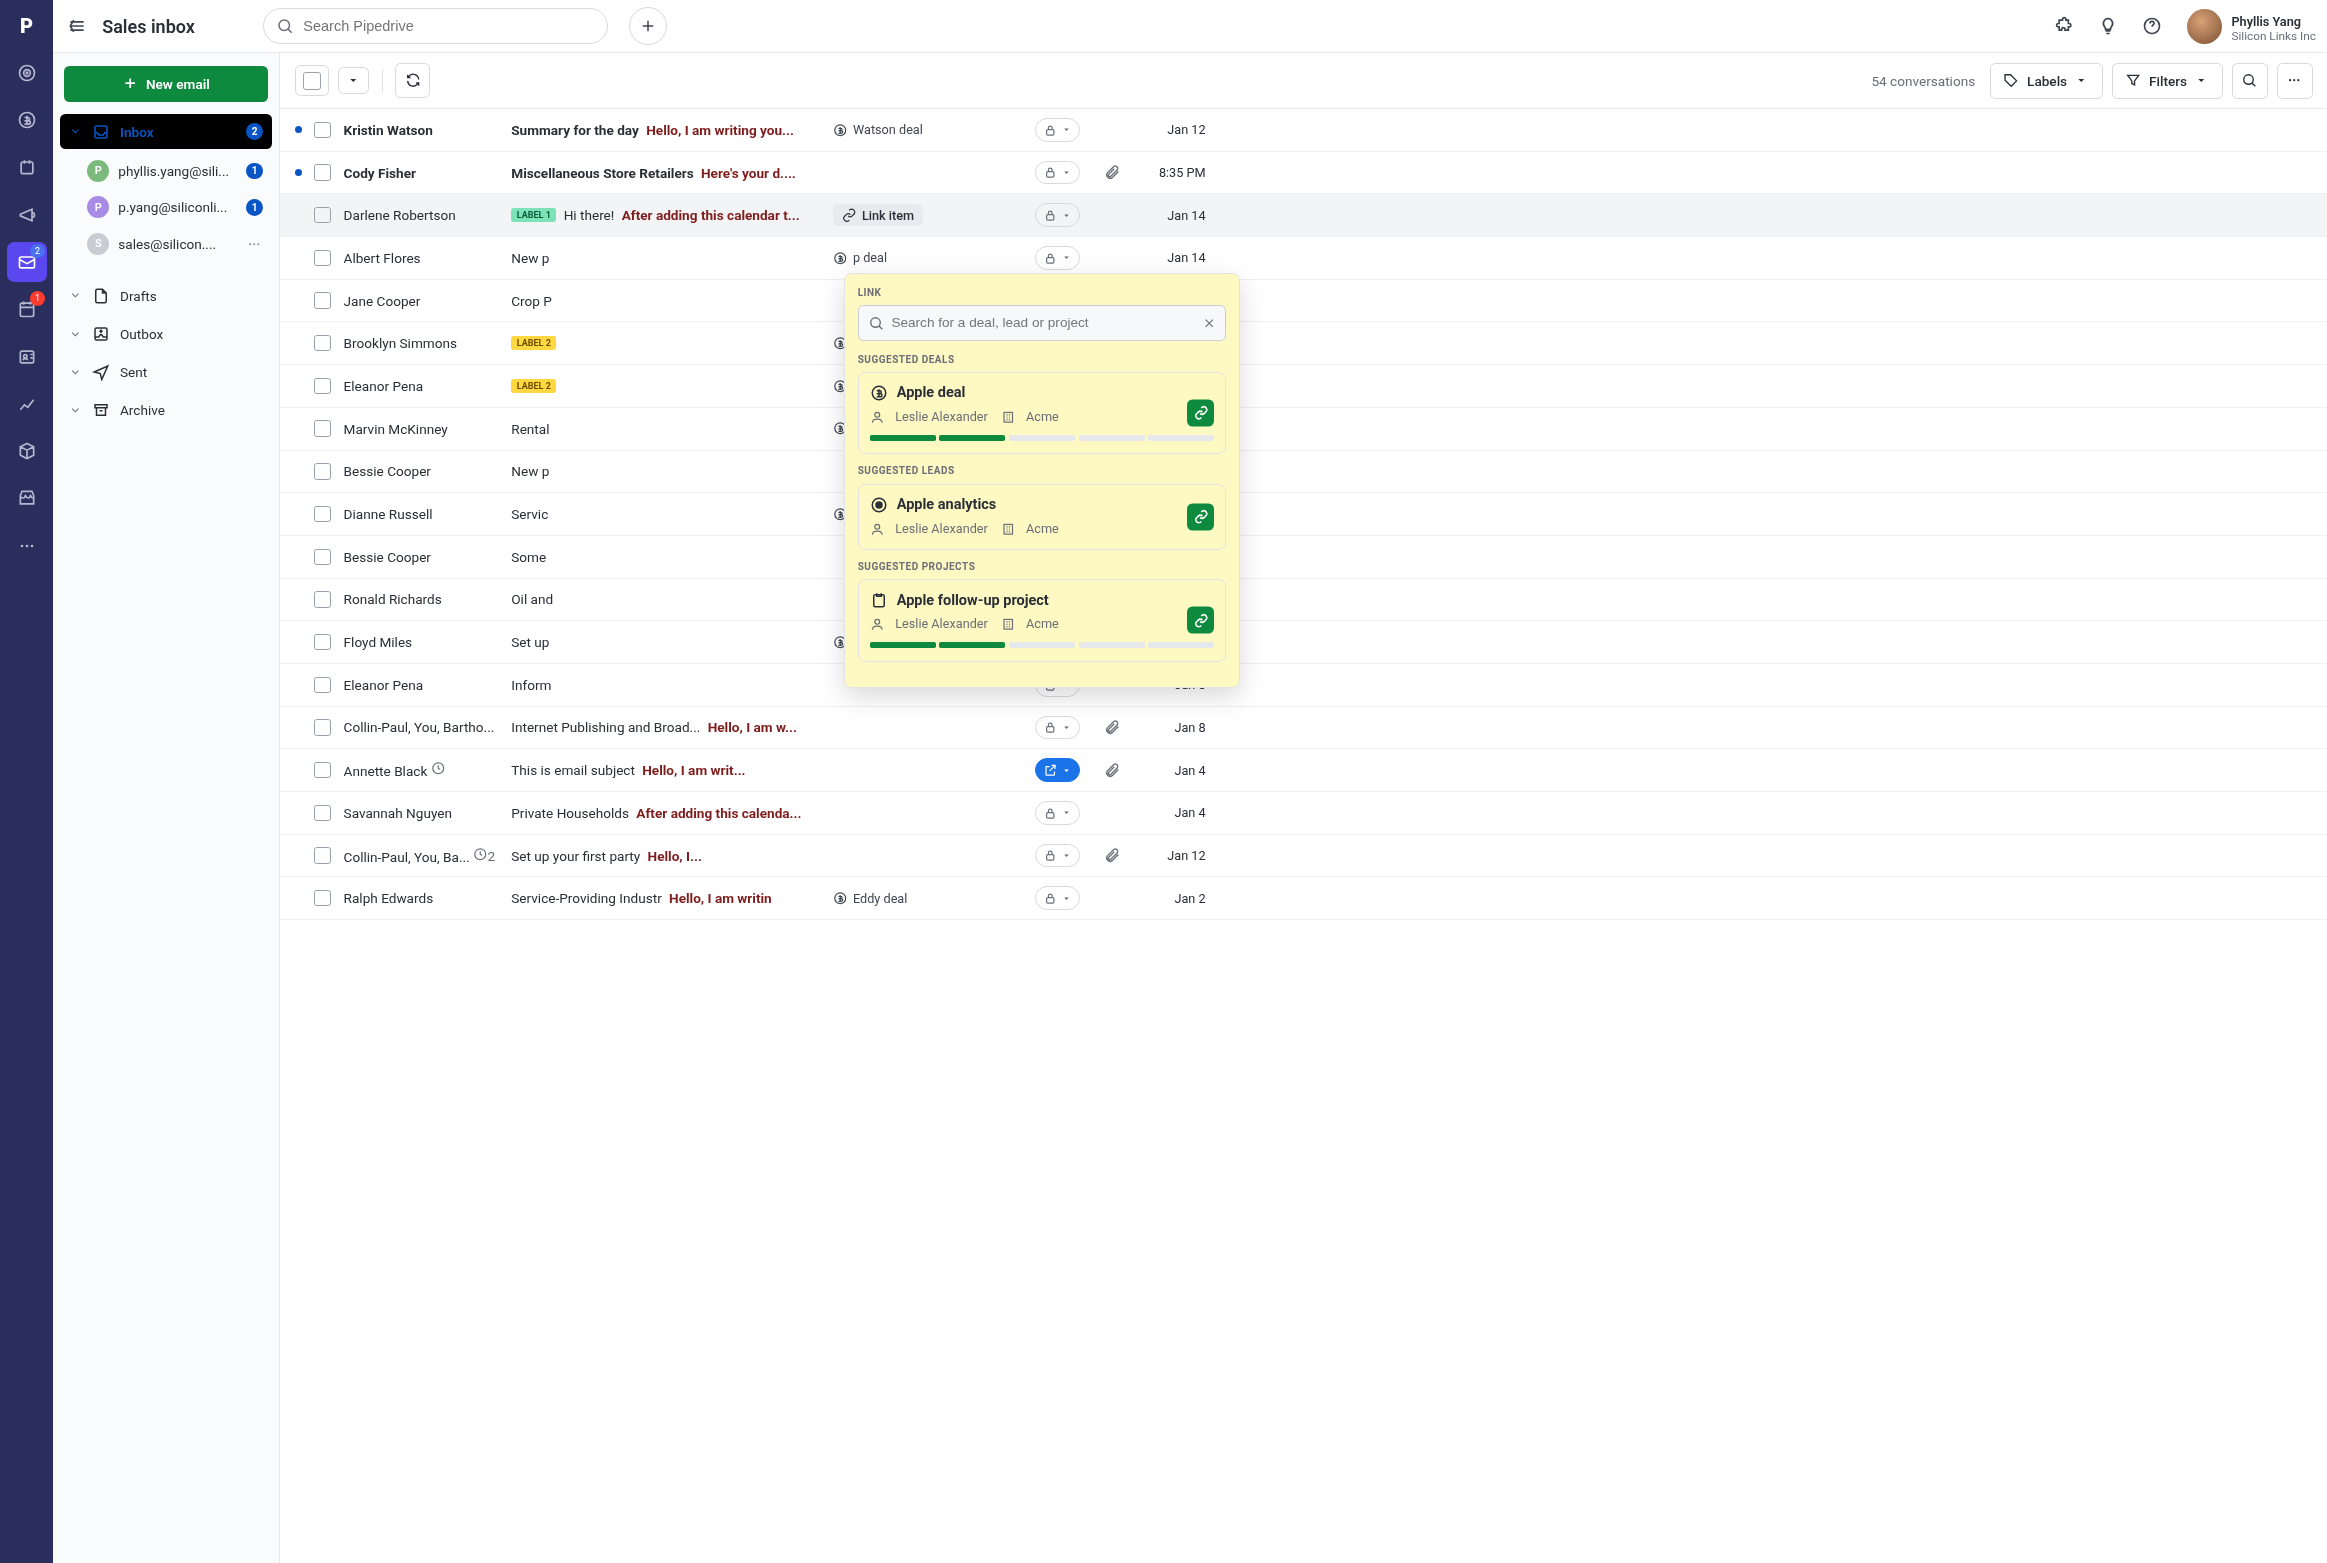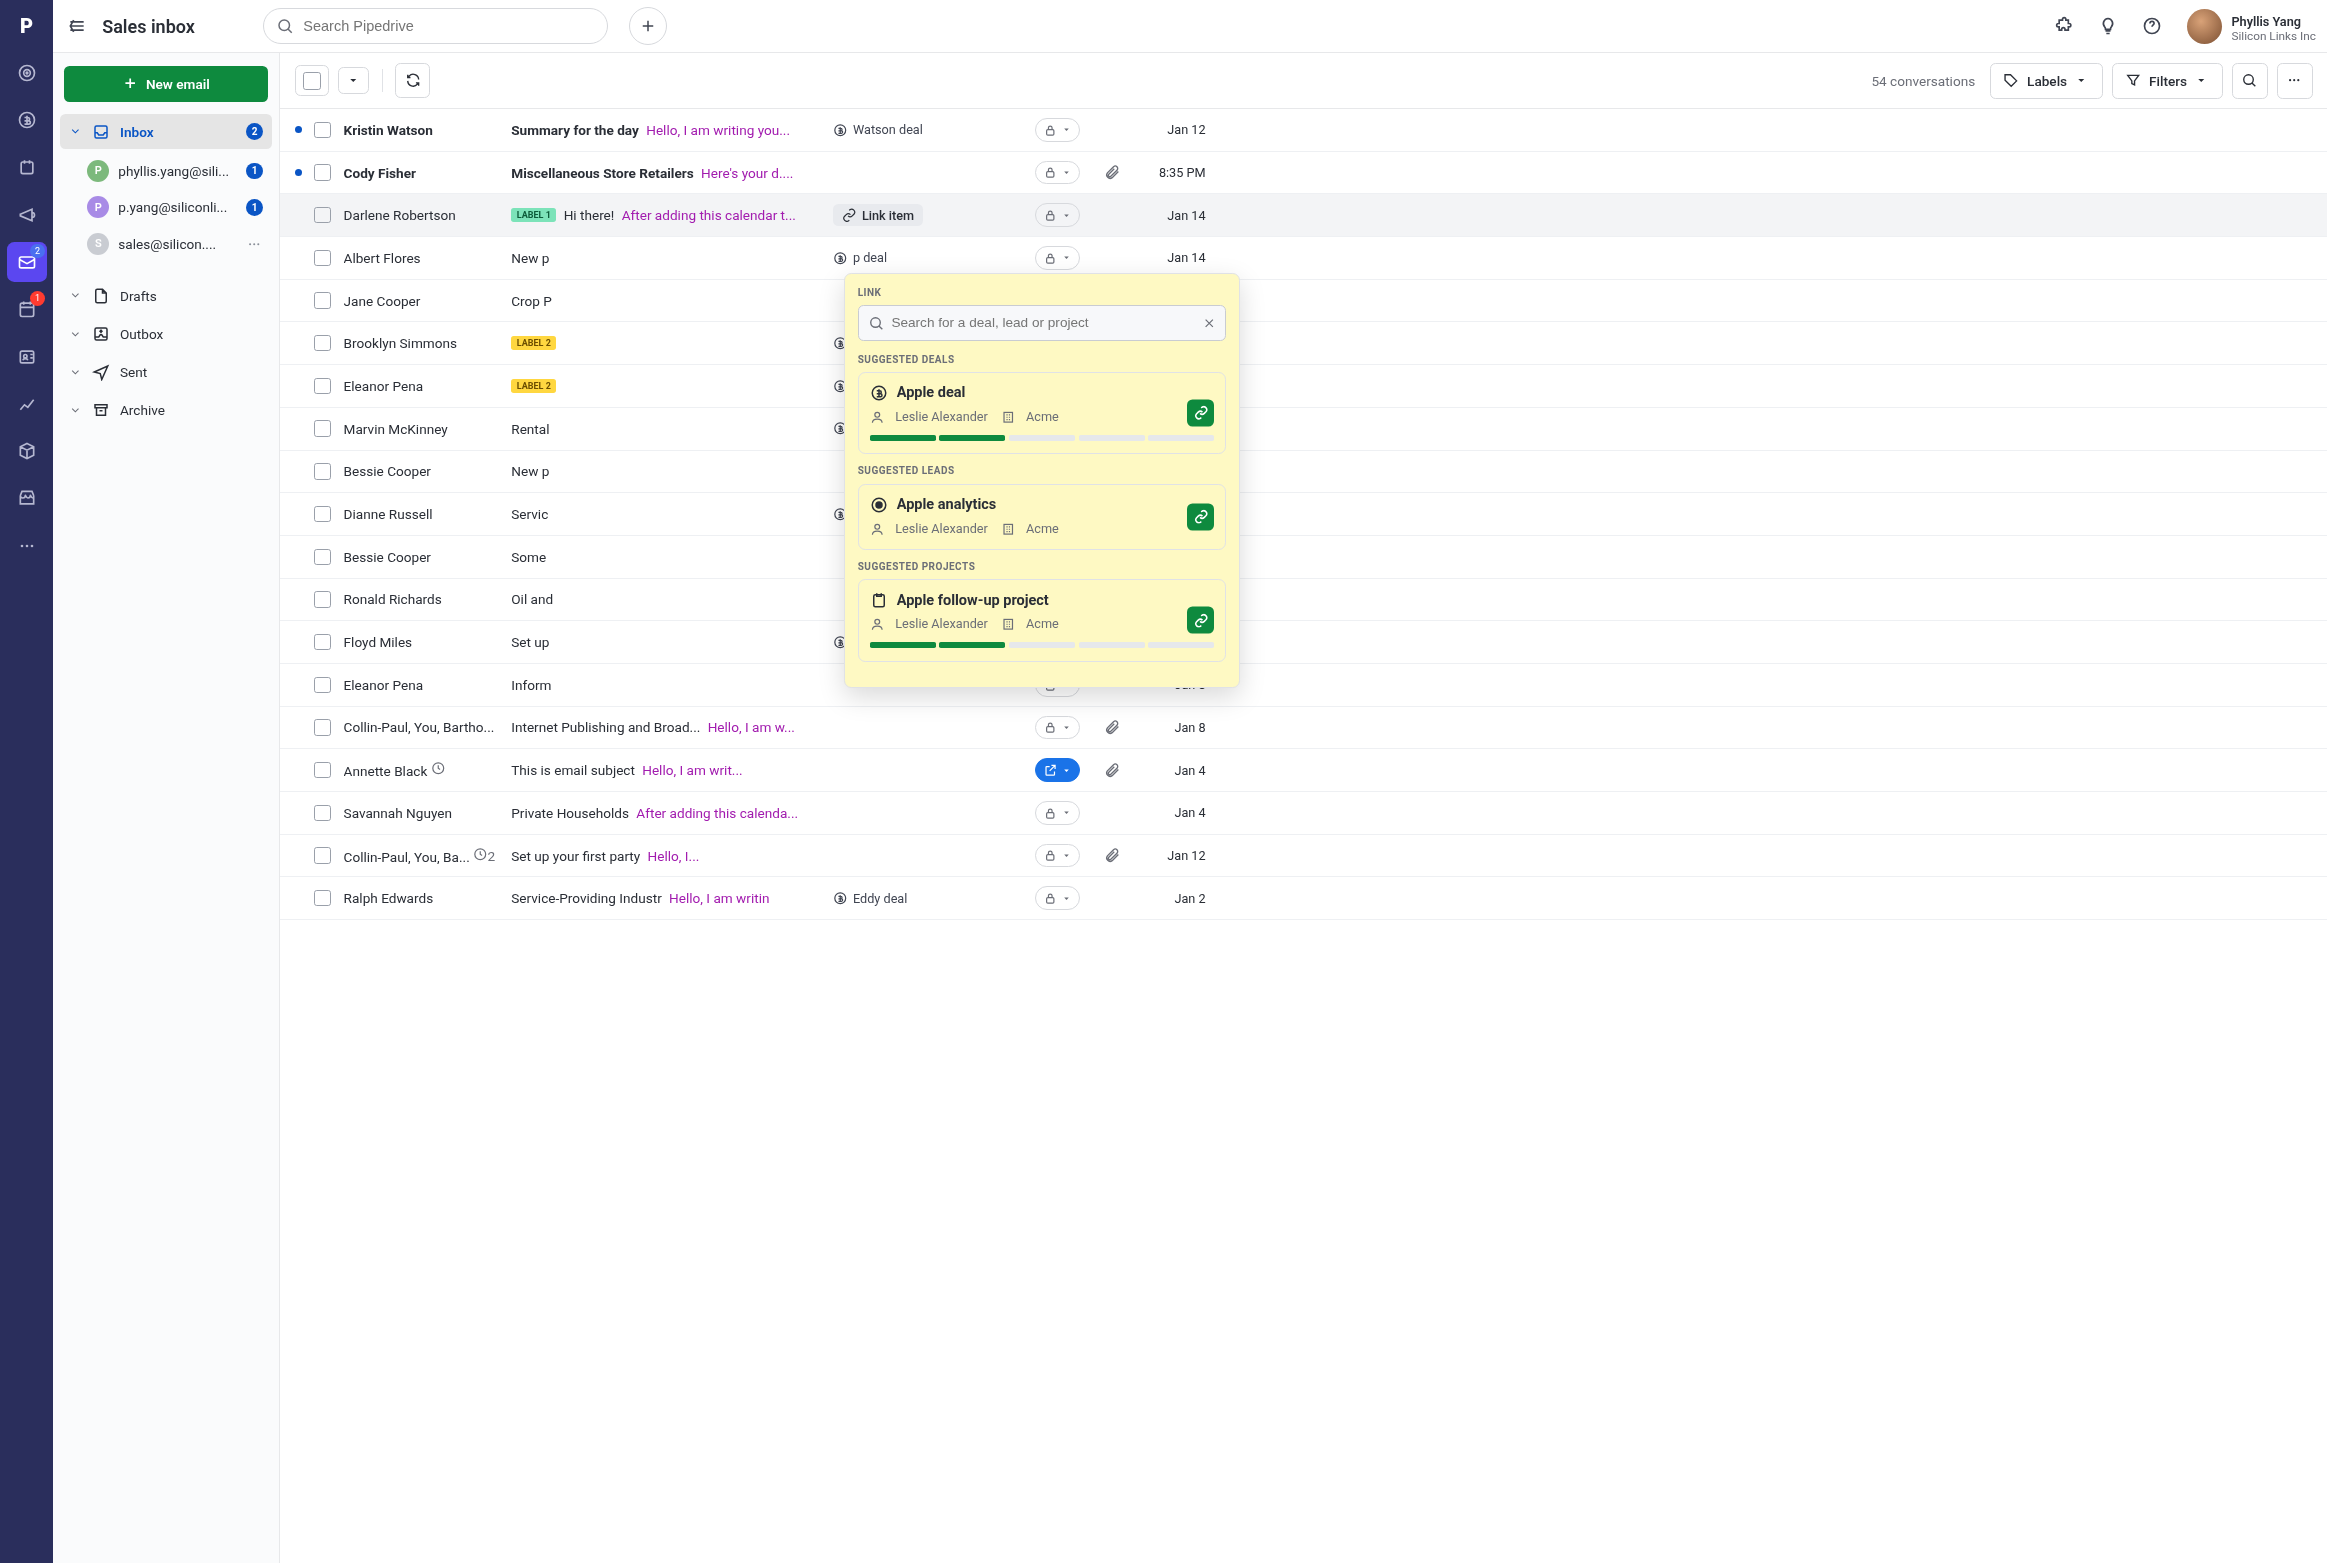--- a/index.html
+++ b/index.html
@@ -22,21 +22,21 @@
 .topbar .icon-btn { width:31px; height:31px; display:flex; align-items:center; justify-content:center; color:#404552; cursor:pointer;}
 .topbar .profile { display:flex; align-items:flex-end; gap:9px; cursor:pointer; margin-left:7.3px;}
 .topbar .profile .avatar { width:35px; height:35px; border-radius:50%; background: radial-gradient(circle at 40% 35%, #d9a278, #7a4e31); }
 .topbar .profile .ptext { display:flex; flex-direction:column; line-height:1.2;}
 .topbar .profile .pname { font-weight:600; font-size:12.7px;}
 .topbar .profile .pcomp { font-size:11.8px; color:#6b6e77;}
 .body { flex:1; display:flex; min-height:0;}
 .sidebar { width: 227px; border-right:0.9px solid #e7e8ea; padding:12.7px 7.3px; display:flex; flex-direction:column; gap:3.6px; background:#fafbfc;}
 .new-email-btn { background:#0e8a3e; color:#fff; height:36px; border-radius:5.5px; display:flex; align-items:center; justify-content:center; gap:7.3px; font-size:13.6px; font-weight:600; cursor:pointer; margin:0 3.6px 9px;}
 .folder { display:flex; align-items:center; gap:9px; padding:7.3px 9px; border-radius:5.5px; cursor:pointer; color:#2a2e36; position:relative;}
-.folder.active { background:#e5e5e5; color:#0a55c5; font-weight:600;}
+.folder.active { background:#000000; color:#0a55c5; font-weight:600;}
 .folder .chev { width:12.7px; color:#6b6e77;}
 .folder .ficon { width:20px; height:20px; display:flex; align-items:center; justify-content:center;}
 .folder .flabel { flex:1; white-space:nowrap; overflow:hidden; text-overflow:ellipsis;}
 .folder .fbadge { background:#0a55c5; color:#fff; font-size:10px; font-weight:700; border-radius:9px; min-width:16.4px; height:16.4px; display:flex; align-items:center; justify-content:center; padding:0 4.5px;}
 .folder.sub { padding-left:27px;}
 .folder .avatar-sm { width:22px; height:22px; border-radius:50%; display:flex; align-items:center; justify-content:center; font-size:11px; font-weight:600; color:#fff;}
 .content { flex:1; display:flex; flex-direction:column; min-width:0; position:relative;}
 .toolbar { height:56px; border-bottom:0.9px solid #e7e8ea; display:flex; align-items:center; padding:0 14.5px; gap:9px;}
 .toolbar .cb-sq { width:18px; height:18px; border:1.8px solid #9aa0aa; border-radius:2.7px; cursor:pointer;}
 .toolbar .dd-sq { border:0.9px solid #d7d9dd; border-radius:5.5px; padding:5.5px 7.3px; display:flex; align-items:center; gap:3.6px; cursor:pointer;}
@@ -52,21 +52,21 @@
 .email-row .udot { width:7.3px; height:7.3px; border-radius:50%; background:#0a55c5; flex:none;}
 .email-row .udot.hidden { visibility:hidden;}
 .email-row .cb { width:16.4px; height:16.4px; border:1.8px solid #9aa0aa; border-radius:2.7px; flex:none;}
 .email-row .sender { width:155px; flex:none; white-space:nowrap; overflow:hidden; text-overflow:ellipsis;}
 .email-row.unread .sender, .email-row.unread .subject { font-weight:700;}
 .email-row .subj-cell { flex:0 0 309px; display:flex; align-items:center; gap:7.3px; min-width:0;}
 .email-row .label-tag { font-size:9px; font-weight:700; padding:1.8px 5.5px; border-radius:2.7px; white-space:nowrap;}
 .email-row .lt-green { background:#7ce3b9; color:#0c5c3a;}
 .email-row .lt-yellow { background:#ffd740; color:#6b4e00;}
 .email-row .subject { white-space:nowrap; overflow:hidden; text-overflow:ellipsis;}
-.email-row .preview { color:#a21caf; white-space:nowrap; overflow:hidden; text-overflow:ellipsis;}
+.email-row .preview { color:#7f1d1d; white-space:nowrap; overflow:hidden; text-overflow:ellipsis;font-weight:bold;}
 .email-row .dealcell { width:182px; flex:none; display:flex; align-items:center; gap:5.5px; color:#404552; font-size:12.7px; white-space:nowrap; overflow:hidden;}
 .email-row .linkcell { width:60px; flex:none; display:flex; justify-content:center;}
 .email-row .lockbtn { border:0.9px solid #d7d9dd; border-radius:14.5px; padding:3.6px 7.3px; display:flex; align-items:center; gap:3.6px; color:#6b6e77;}
 .email-row .lockbtn.blue { background:#1a73e8; border-color:#1a73e8; color:#fff;}
 .email-row .attach { width:23.6px; flex:none; color:#6b6e77; display:flex; justify-content:center;}
 .email-row .date { width:69px; flex:none; text-align:right; color:#2a2e36; font-size:12.7px;}
 .email-row .sender-extra { display:inline-flex; align-items:center; gap:5.5px; color:#6b6e77;}
 .link-item-pill { background:#e8eaee; border-radius:5.5px; padding:3.6px 9px; display:inline-flex; align-items:center; gap:5.5px; font-size:12.7px; color:#2a2e36; font-weight:500;}
 
 .popover { position:absolute; top:220px; left:564px; width:396px; background:#fef9c3; border:0.9px solid #e0e2e6; border-radius:7.3px; box-shadow:0 9px 27px rgba(0,0,0,.15); padding:12.7px 12.7px 16.4px; z-index:100;}

